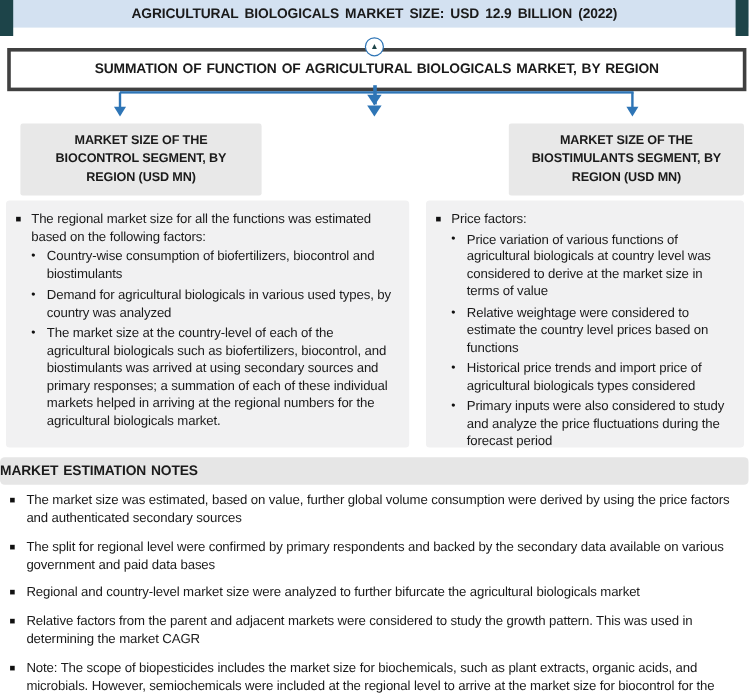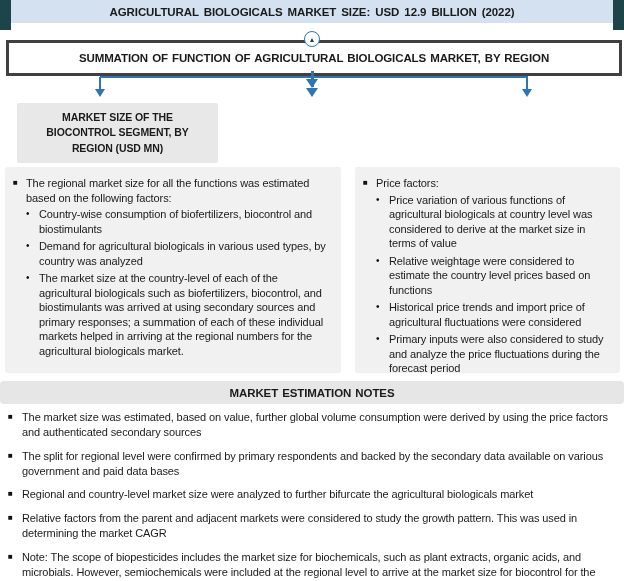--- a/index.html
+++ b/index.html
@@ -61,21 +61,21 @@
   .panel-right{left:355px;width:265px;}
   .b-row{display:flex;margin-bottom:2px;}
   .b-marker{flex:0 0 13px;font-size:8px;line-height:14px;color:#111;}
   .b-marker.round{font-size:10px;}
   .sub-list{margin:2px 0 0 13px;}
   .sub-list .b-row{margin-bottom:3px;}
   .b-text{flex:1;}
   
   .notes-bar{
     position:absolute;left:0;top:381px;width:624px;height:23px;background:#e6e6e6;border-radius:4px;
-    display:flex;align-items:center;justify-content:center;
+    display:flex;align-items:center;justify-content:flex-start;
   }
   .notes-title{font-size:11.5px;font-weight:700;word-spacing:1px;}
   .notes-list{position:absolute;left:8px;top:410px;width:608px;}
   .note-item{display:flex;margin-bottom:9px;line-height:1.35;font-size:11px;}
   .note-item .b-marker{flex:0 0 14px;}
 </style>
 </head>
 <body>
 
 <div class="stage">
@@ -97,20 +97,21 @@
   <div class="h-line"></div>
   <div class="v-stub stub-center"></div>
   <div class="v-stub stub-left"></div>
   <div class="v-stub stub-right"></div>
   <div class="arrowhead ah-left"></div>
   <div class="arrowhead ah-center-1"></div>
   <div class="arrowhead ah-center-2"></div>
   <div class="arrowhead ah-right"></div>
 
   <div class="seg-box seg-1">MARKET SIZE OF THE BIOCONTROL SEGMENT, BY REGION (USD MN)</div>
+  <div class="seg-box seg-3">MARKET SIZE OF THE BIOSTIMULANTS SEGMENT, BY REGION (USD MN)</div>
 
   <div class="panel panel-left">
     <div class="b-row">
       <span class="b-marker">■</span>
       <span class="b-text">The regional market size for all the functions was estimated based on the following factors:</span>
     </div>
     <div class="sub-list">
       <div class="b-row">
         <span class="b-marker round">•</span>
         <span class="b-text">Country-wise consumption of biofertilizers, biocontrol and biostimulants</span>
@@ -135,21 +136,21 @@
       <div class="b-row">
         <span class="b-marker round">•</span>
         <span class="b-text">Price variation of various functions of agricultural biologicals at country level was considered to derive at the market size in terms of value</span>
       </div>
       <div class="b-row">
         <span class="b-marker round">•</span>
         <span class="b-text">Relative weightage were considered to estimate the country level prices based on functions</span>
       </div>
       <div class="b-row">
         <span class="b-marker round">•</span>
-        <span class="b-text">Historical price trends and import price of agricultural fluctuations were considered</span>
+        <span class="b-text">Historical price trends and import price of agricultural biologicals types considered</span>
       </div>
       <div class="b-row">
         <span class="b-marker round">•</span>
         <span class="b-text">Primary inputs were also considered to study and analyze the price fluctuations during the forecast period</span>
       </div>
     </div>
   </div>
 
   <div class="notes-bar">
     <span class="notes-title">MARKET ESTIMATION NOTES</span>

